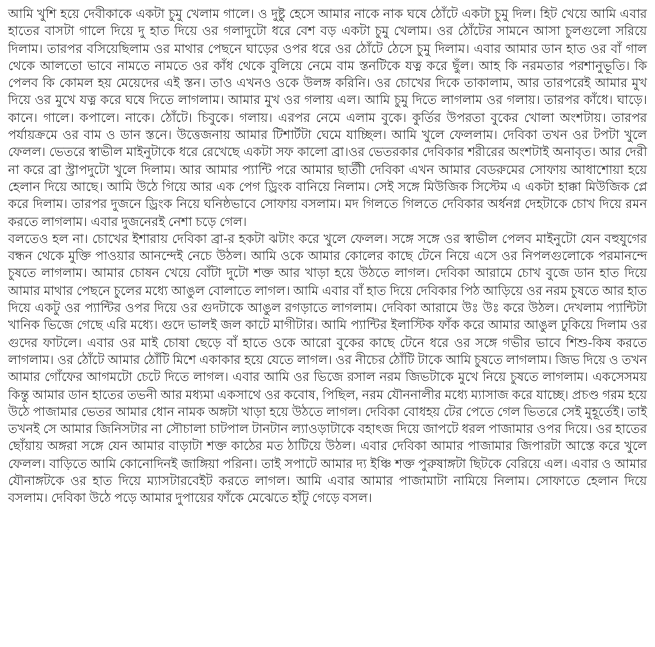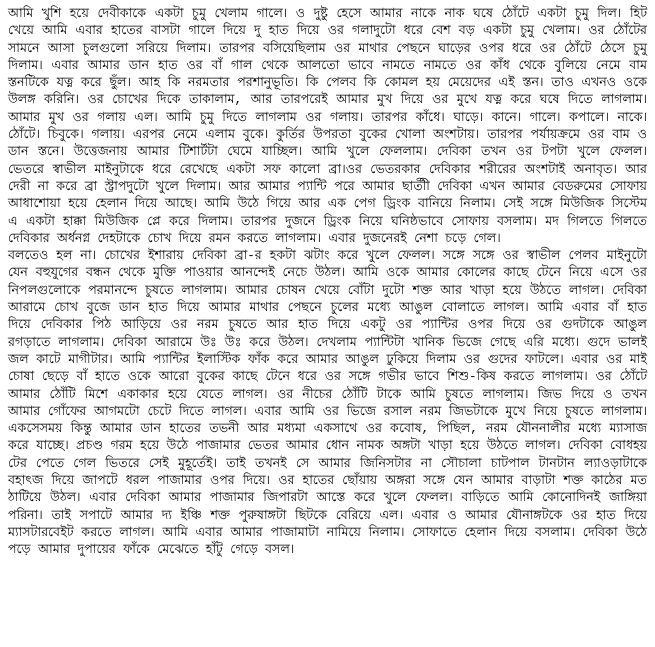--- a/index.html
+++ b/index.html
@@ -13,24 +13,24 @@
     font-family: "Liberation Sans", "DejaVu Sans", sans-serif;
   }
   .page {
     width: 655px;
     min-height: 647px;
     background: #ffffff;
     box-sizing: border-box;
     padding: 6px 8px 6px 8px;
   }
   .body-text {
-    font-family: Liberation Mono, monospace;
+    font-family: Liberation Sans, sans-serif;
     font-size: 12.6px;
     line-height: 17.3px;
-    color: #000000;
+    color: #404040;
     text-align: justify;
     text-justify: inter-word;
     word-spacing: -0.2px;
     letter-spacing: 0px;
     margin: 0;
     padding: 0;
     hyphens: none;
   }
   .para {
     margin: 0 0 0 0;

